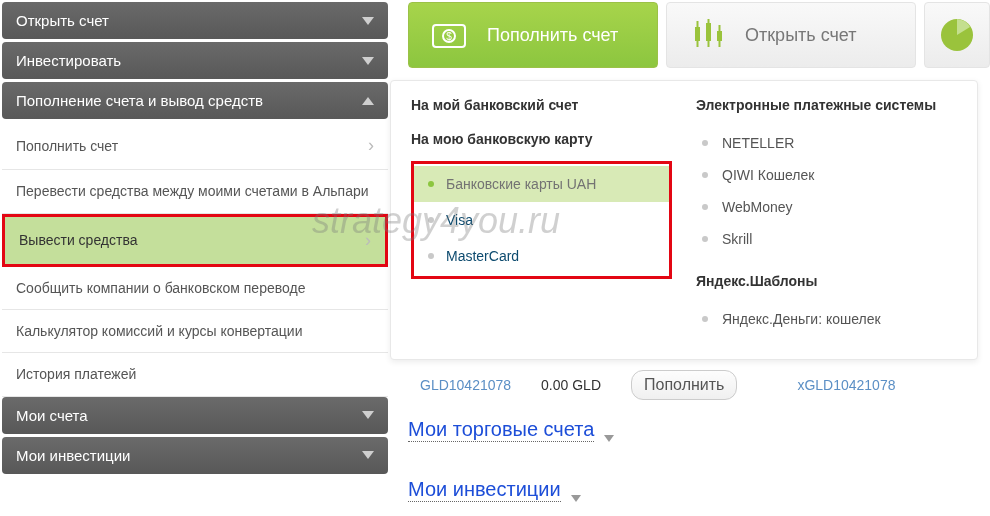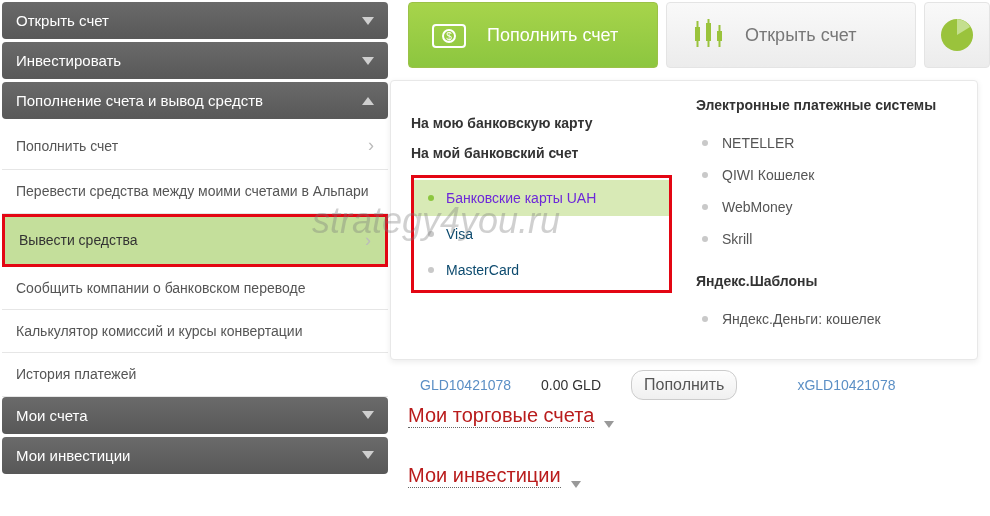--- a/index.html
+++ b/index.html
@@ -26,31 +26,31 @@
 .btn-grey { background: linear-gradient(#f9f9f9,#ececec); color: #777; border:1px solid #e4e4e4; flex:1; }
 .icon-box { width: 44px; height: 38px; display:flex; align-items:center; justify-content:center; }
 
 
 .panel { position: absolute; top: 80px; left: 0; right: 12px; background: #fff; border: 1px solid #e8e8e8; border-radius: 4px; box-shadow: 0 2px 6px rgba(0,0,0,0.08); padding: 16px 20px 24px; display: flex; gap: 24px; }
 .panel-col { flex: 1; }
 .panel-h { font-weight: bold; color: #333; margin-bottom: 14px; font-size:14px; }
 .panel-h.mt { margin-top: 18px; }
 .card-group { border: 3px solid #e30613; padding: 2px 0; }
 .card-item { padding: 10px 14px; display:flex; align-items:center; gap:12px; color:#0c4a6e; cursor:pointer; }
-.card-item.sel { background: #d8eab6; color:#6d28d9; }
+.card-item.sel { background: #d8eab6; color:#737373; }
 .bullet { width:6px; height:6px; border-radius:50%; background:#c9c9c9; flex-shrink:0; }
 .card-item.sel .bullet { background:#8cc63f; }
 .pay-list .li { padding: 8px 6px; display:flex; align-items:center; gap:14px; color:#555; cursor:pointer; }
 
 
 .below { position:absolute; top: 370px; left:18px; right:12px; }
-.row-acct { display:flex; align-items:center; gap:30px; margin-bottom:4px; padding-left:12px; }
+.row-acct { display:flex; align-items:center; gap:30px; margin-bottom:18px; padding-left:12px; }
 .lnk { color:#5b8fc5; cursor:pointer; }
 .sm-btn { border:1px solid #ccc; border-radius:12px; padding:5px 12px; background:linear-gradient(#fdfdfd,#f0f0f0); cursor:pointer; font-size:16px; color:#555; }
-.section-h { font-size:20px; color:#b91c1c; border-bottom:1px dotted #666; display:inline-block; margin-bottom:16px; cursor:pointer; }
+.section-h { font-size:20px; color:#1d4ed8; border-bottom:1px dotted #666; display:inline-block; margin-bottom:16px; cursor:pointer; }
 .section-h-wrap { display:flex; align-items:center; gap:10px; margin-bottom:20px; }
 .tri { width:0; height:0; border-left:5px solid transparent; border-right:5px solid transparent; border-top:7px solid #999; }
 
 .watermark { position:absolute; top:200px; left:312px; font-size:36px; color:rgba(120,120,120,0.35); font-weight:300; font-style:italic; pointer-events:none; z-index:50; }
 </style>
 </head>
 <body>
 
 <div class="container">
   <div class="sidebar">
@@ -129,22 +129,22 @@
           <svg width="40" height="40" viewBox="0 0 40 40">
               <circle cx="20" cy="20" r="16" fill="#9ac33c"></circle>
               <path d="M20 20 L20 4 A16 16 0 0 1 33 12 Z" fill="#c4df8f"></path>
             </svg>
         </span>
       </div>
     </div>
 
     <div class="panel">
       <div class="panel-col">
+        <div class="panel-h">На мой банковский счет</div>
         <div class="panel-h mt">На мою банковскую карту</div>
-        <div class="panel-h">На мой банковский счет</div>
         <div class="card-group">
           <div class="card-item sel">
             <span class="bullet"></span>
             <span>Банковские карты UAH</span>
           </div>
           <div class="card-item">
             <span class="bullet"></span>
             <span>Visa</span>
           </div>
           <div class="card-item">

